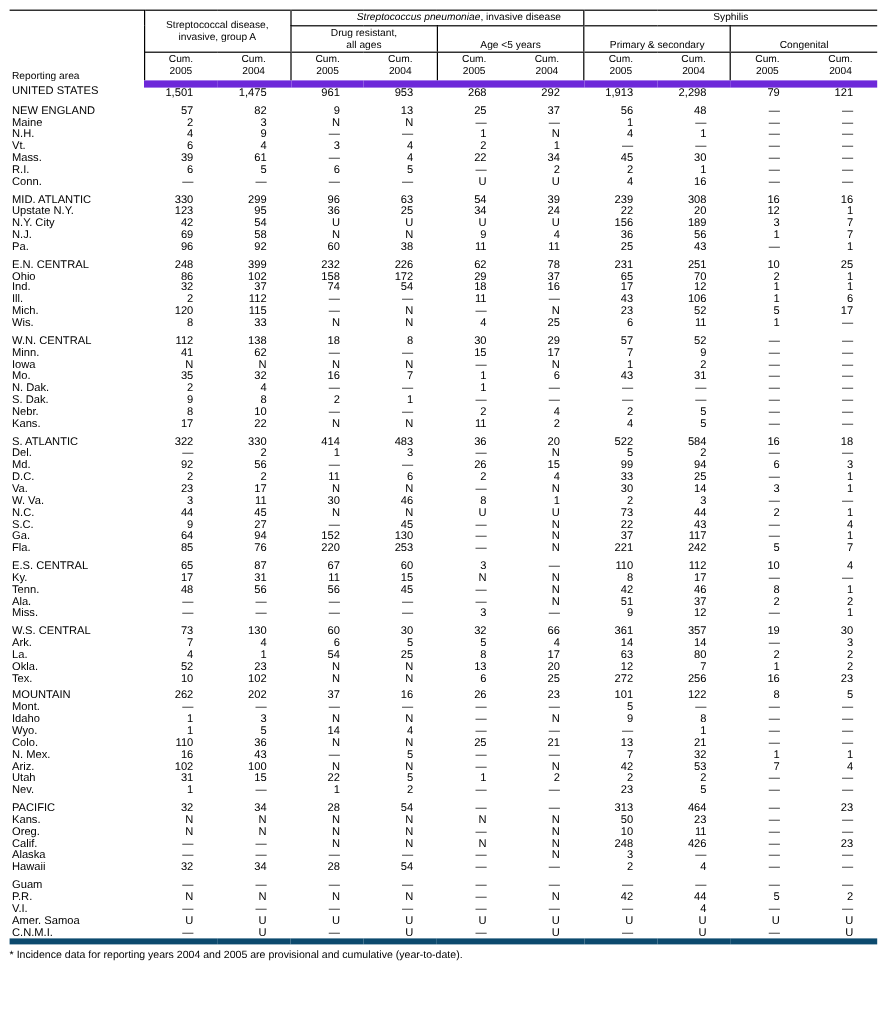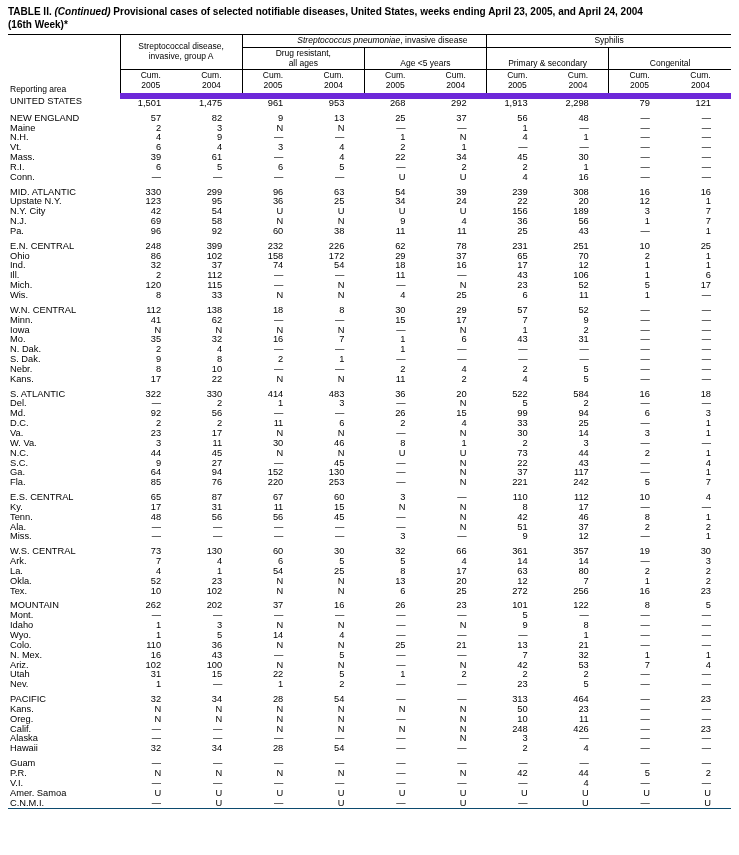--- a/index.html
+++ b/index.html
@@ -21,40 +21,34 @@
   th.area-h { text-align:left; vertical-align:bottom; padding-left:2px; }
   th.grp { white-space:pre-line; }
   th.mid { vertical-align:middle; }
   .bb { border-bottom:1px solid #000; }
   .vl { border-left:1px solid #000; }
   tr.cumrow th { border-bottom:6px solid #6d28d9; padding-bottom:2px; }
   td { font-size:9.3px; line-height:1.06; padding:0 2px; white-space:nowrap; }
   td.area { text-align:left; }
   td.num { text-align:right; padding-right:20px; }
   tr.spacer td { height:5px; line-height:5px; }
-  tbody { border-bottom:1px solid #0c4a6e; }
+  tbody { border-bottom:5px solid #0c4a6e; }
   .footnotes { margin-top:3px; font-size:8.8px; line-height:1.35; }
   .legend .lg { display:inline-block; }
   .legend .lg0 { min-width:101px; }
   .legend .lg1 { min-width:111px; }
   .legend .lg2 { min-width:143px; }
   .note { margin-top:0; }
   i { font-style:italic;margin-left:36px; }
 </style>
 </head>
 <body>
 
 <div class="page">
 
-  <div class="title">
-    <span>TABLE II.</span>
-    <span class="it">(Continued)</span>
-    <span>Provisional cases of selected notifiable diseases, United States, weeks ending April 23, 2005, and April 24, 2004</span><br>
-    <span>(16th Week)*</span>
-  </div>
 
   <table>
     <colgroup>
       <col class="c-area">
       <col>
         <col>
         <col>
         <col>
         <col>
         <col>
@@ -990,15 +984,16 @@
           <td class="num">U</td>
           <td class="num">—</td>
           <td class="num">U</td>
           <td class="num">—</td>
           <td class="num">U</td>
         </tr>
       </tbody>
   </table>
 
   <div class="footnotes">
+    <div class="note">* Incidence data for reporting years 2004 and 2005 are provisional and cumulative (year-to-date).</div>
   </div>
 
 </div>
 
 </body></html>

